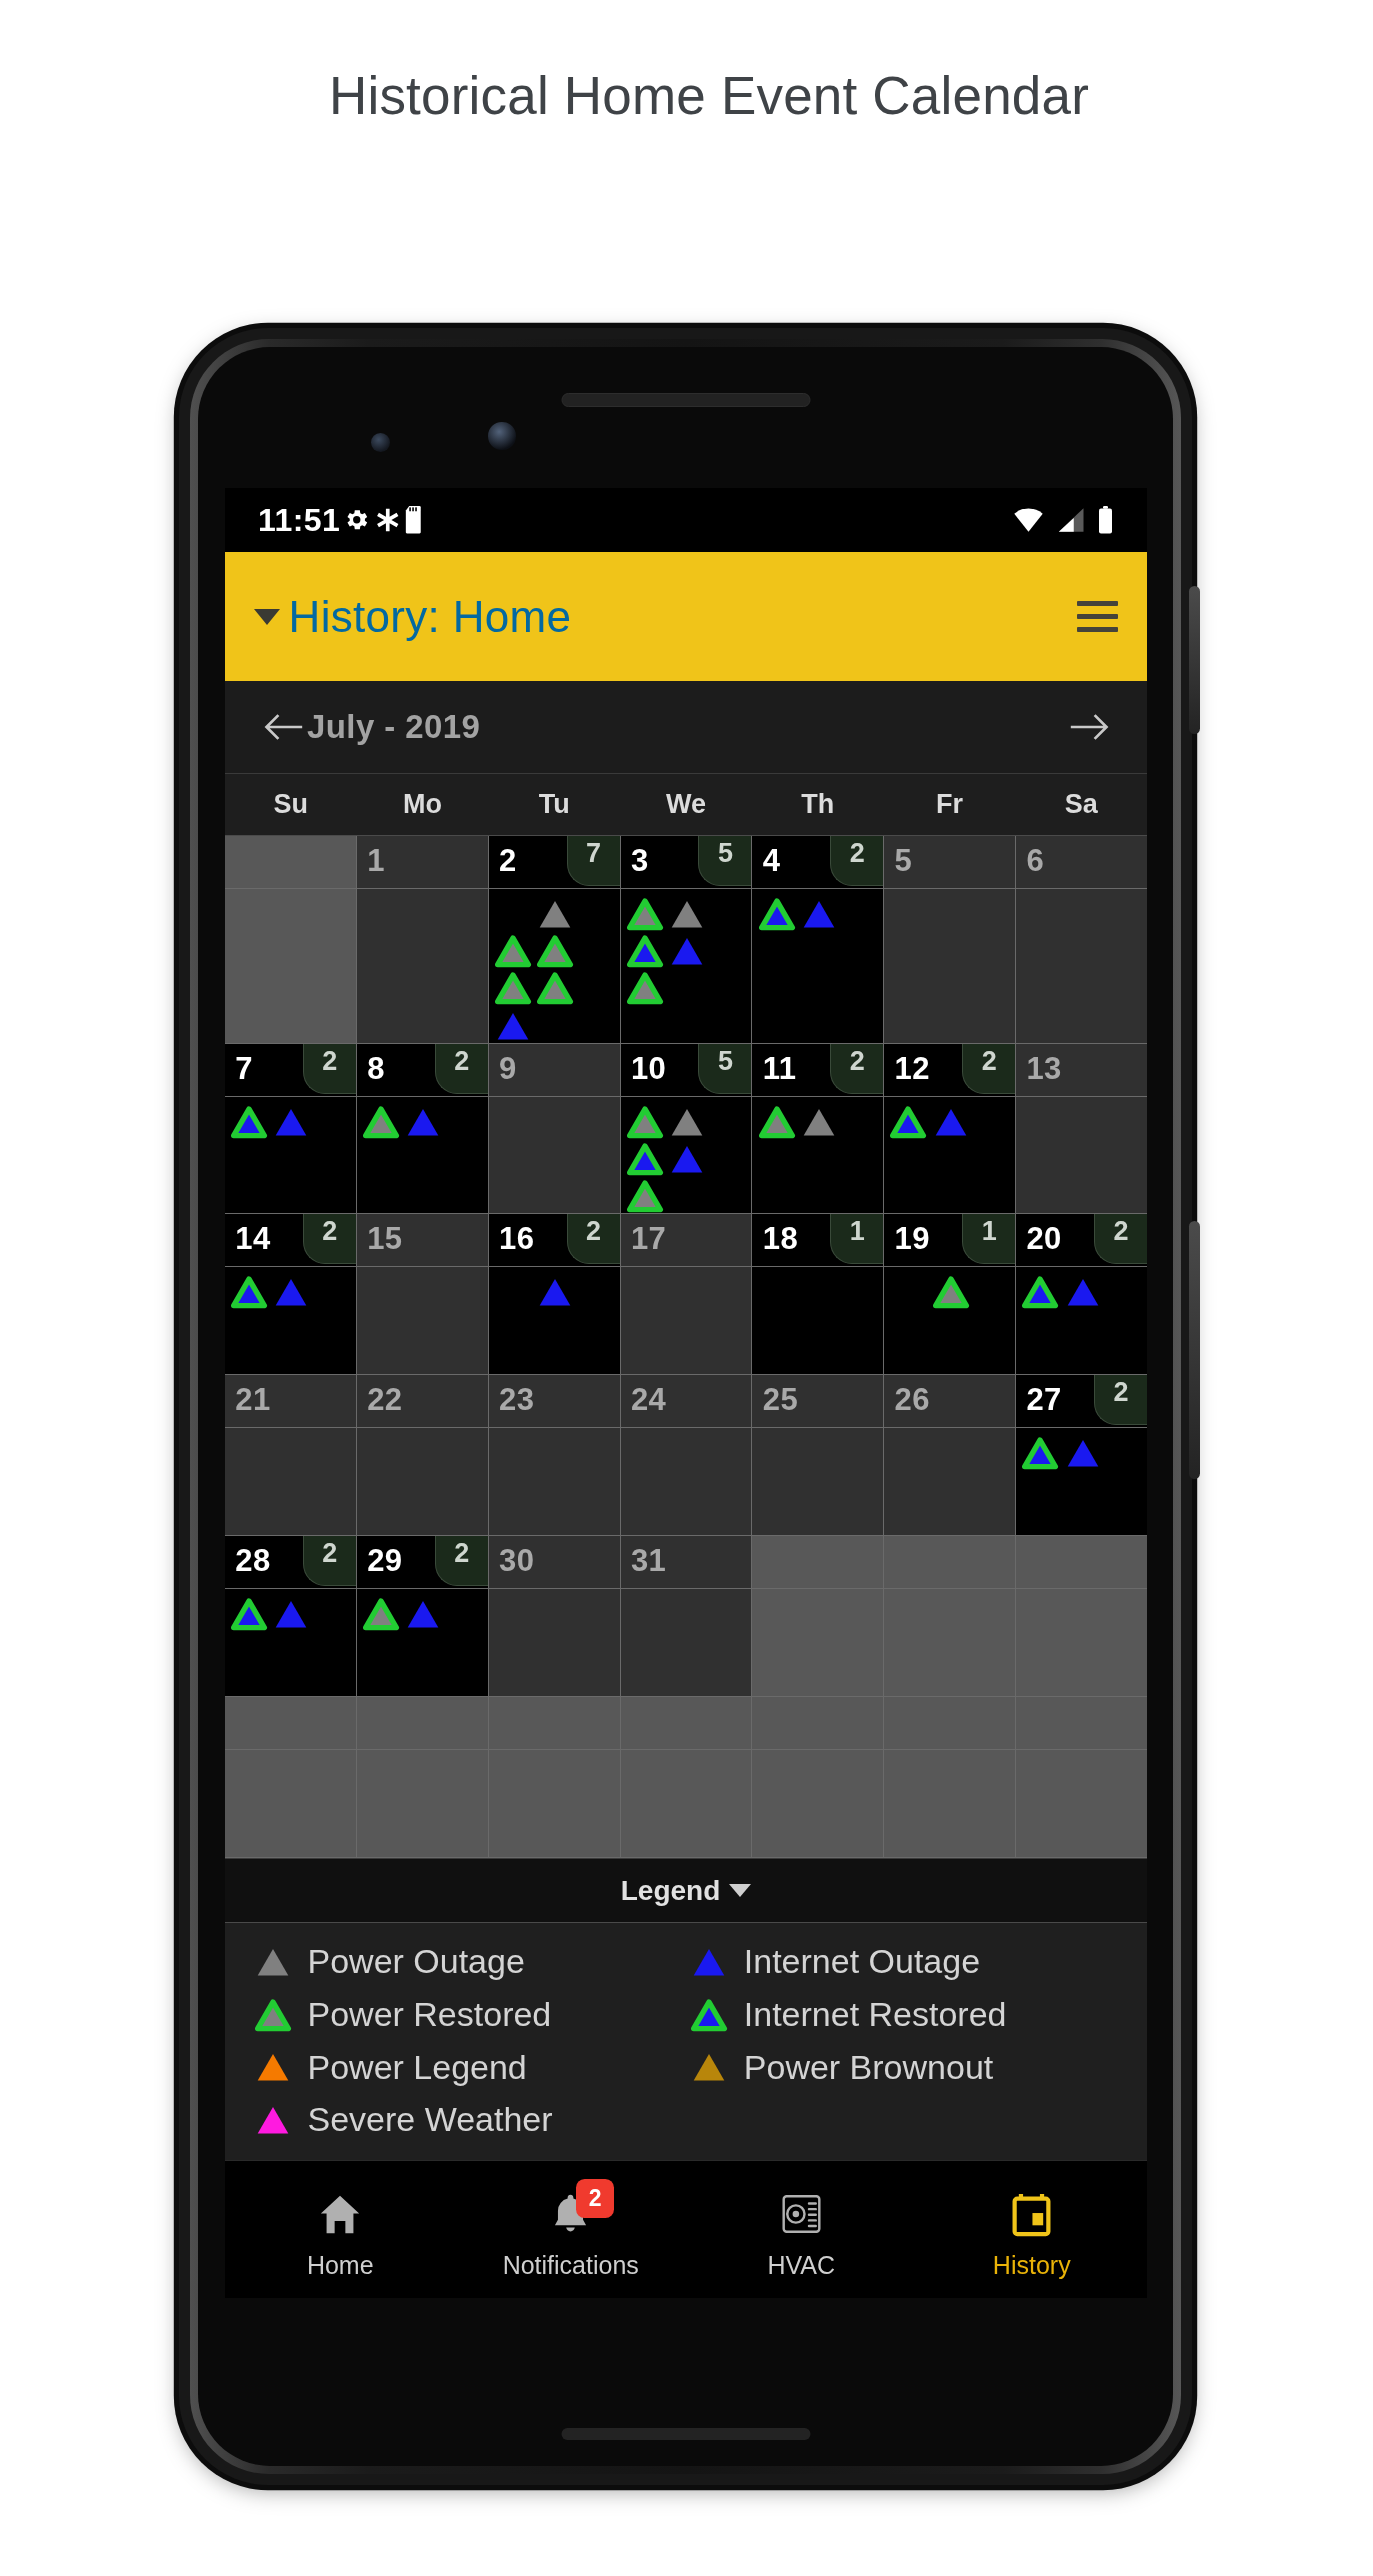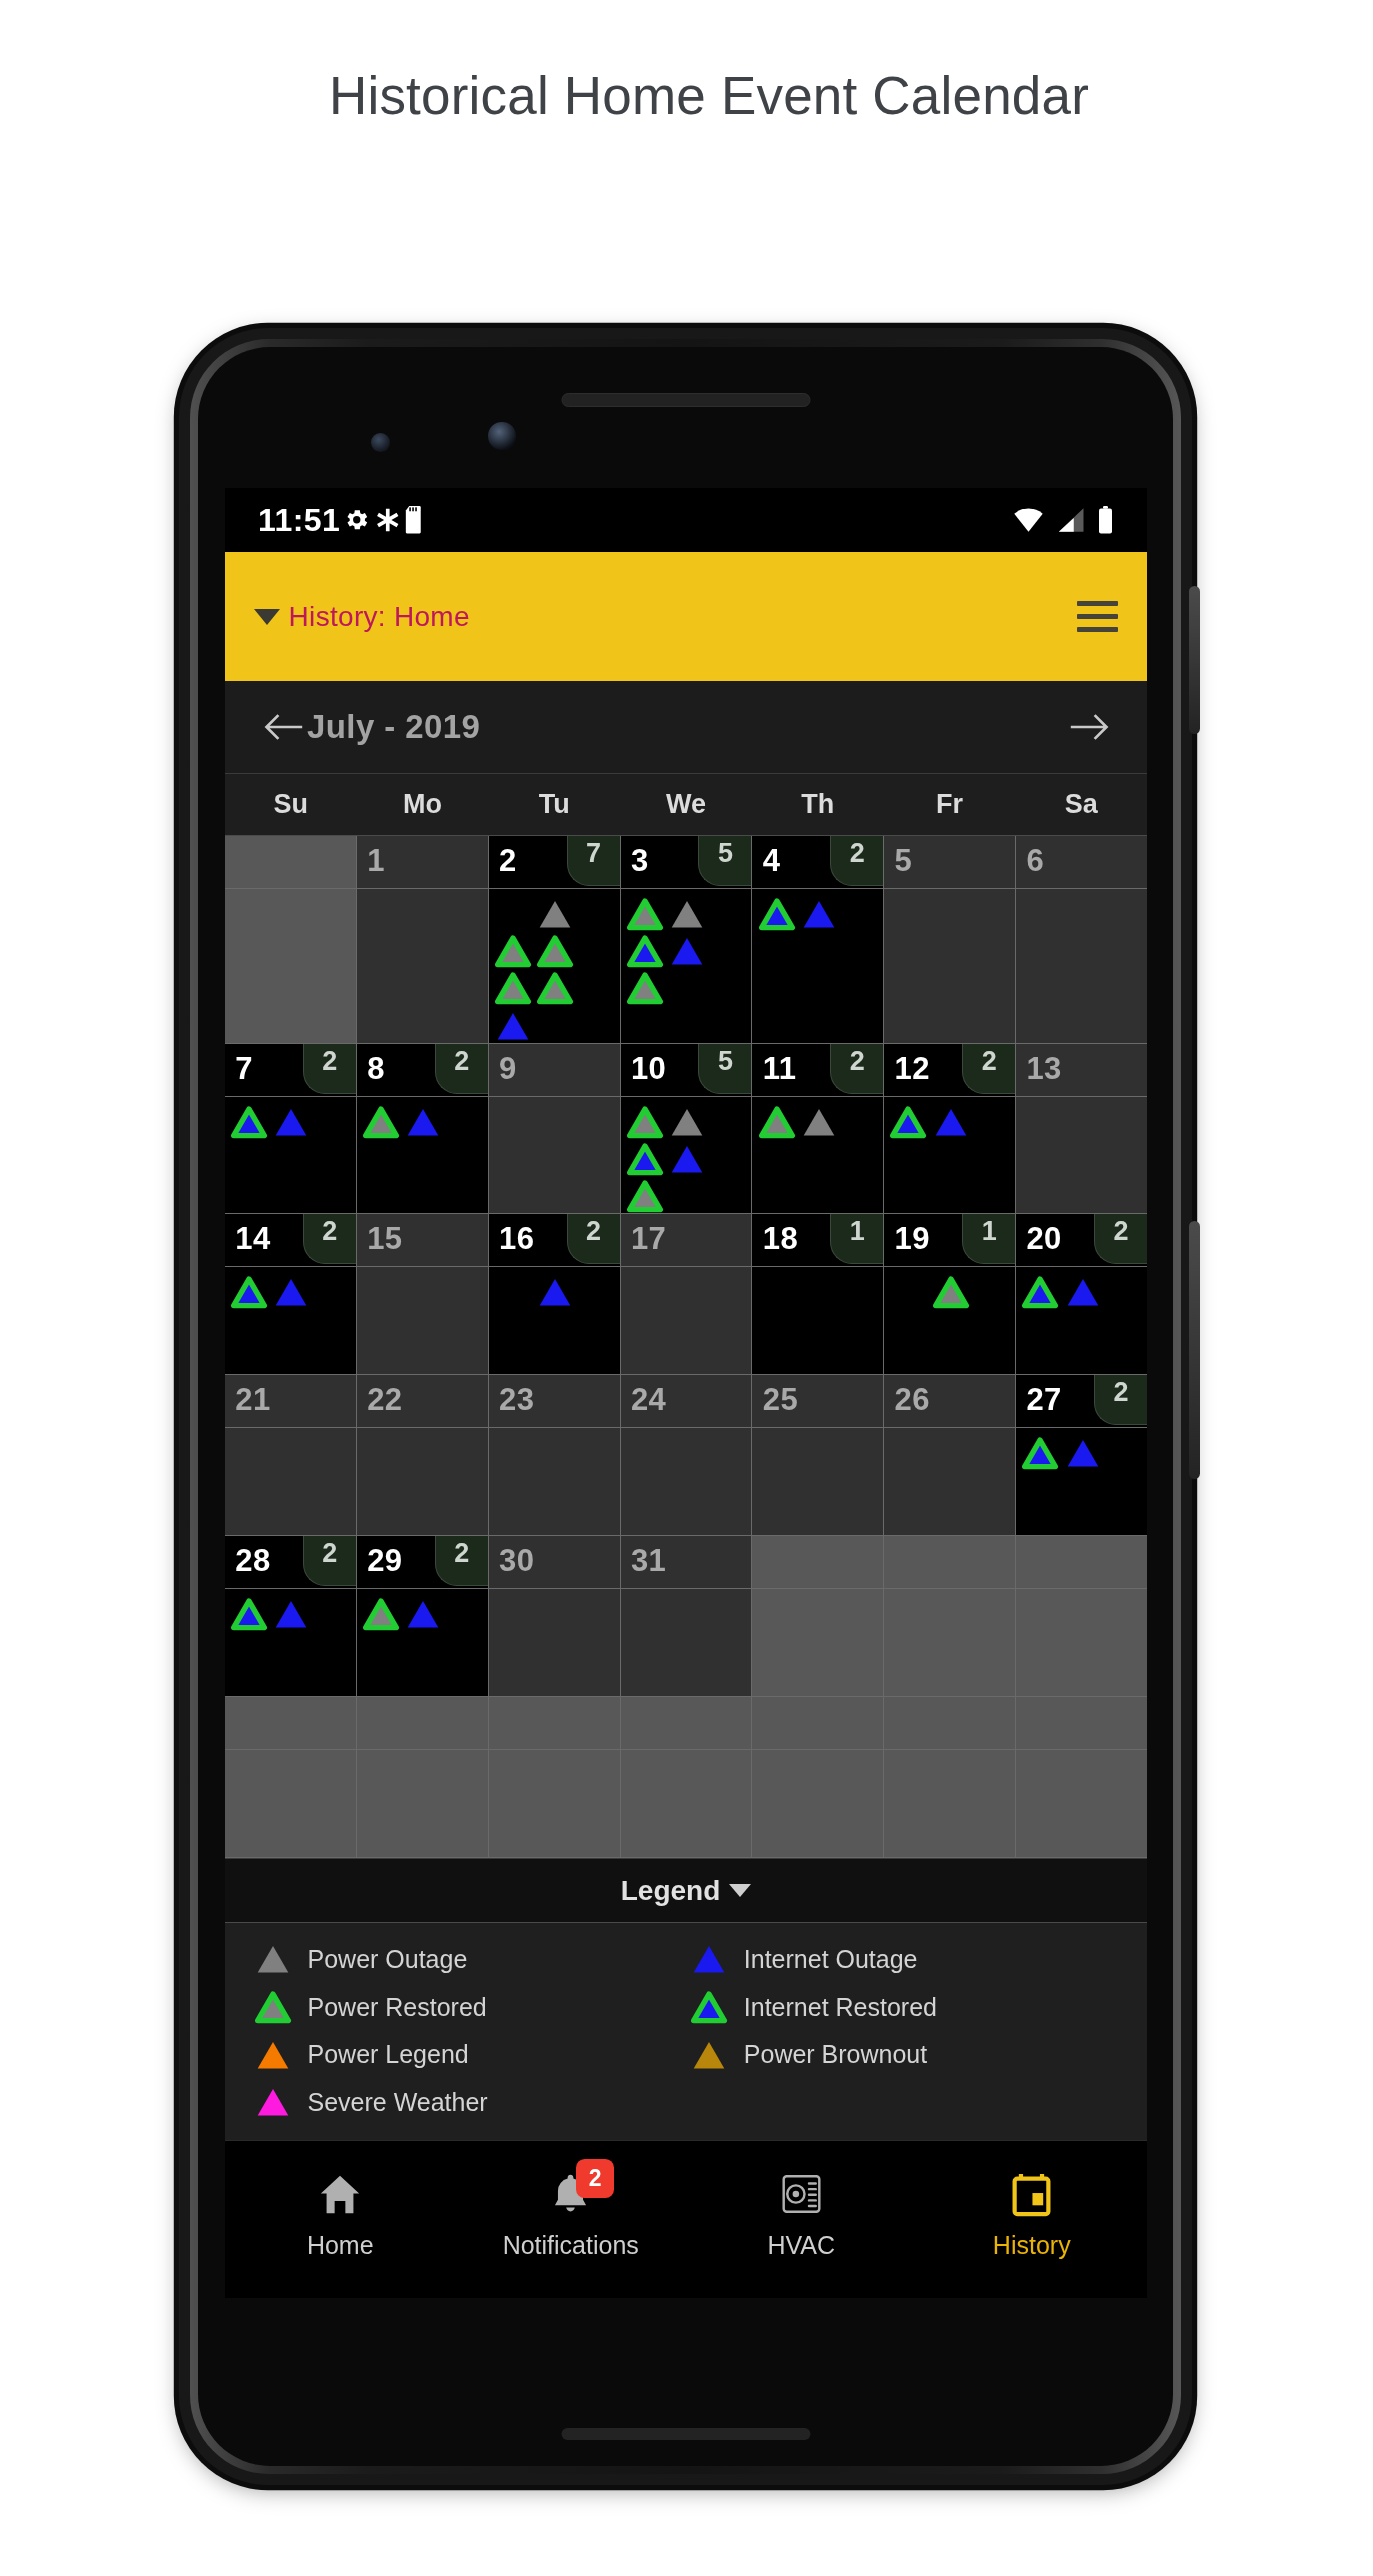--- a/index.html
+++ b/index.html
@@ -94,21 +94,21 @@
 
   
   .appbar {
     height: 129px; background:#f0c419;
     display:flex; align-items:center; padding: 0 29px;
   }
   .appbar-caret {
     width:0;height:0;border-left:13.7px solid transparent;border-right:13.7px solid transparent;
     border-top:16.3px solid #3a3a33; margin-right: 8.6px;
   }
-  .appbar-title { font-size: 28px; color:#be185d; font-weight:400; letter-spacing:0.3px; }
+  .appbar-title { font-size: 44px; color:#0369a1; font-weight:400; letter-spacing:0.3px; }
   .hamburger { margin-left:auto; width:41px; display:flex; flex-direction:column; gap:7.7px; }
   .hamburger span { display:block; height:5.2px; background:#45433a; border-radius:0.9px; }
 
   
   .monthnav {
     height: 93px; background:#1c1c1c;
     display:flex; align-items:center; padding: 0 34px;
     border-bottom: 1.7px solid #3a3a3a;
   }
   .monthnav .arrow { width: 48px; height:48px; display:flex; align-items:center; justify-content:center; }
@@ -170,21 +170,21 @@
   .legend-caret {
     width:0;height:0;border-left:11px solid transparent;border-right:11px solid transparent;
     border-top:13px solid #cfcfcf;
   }
   .legend-body {
     background:#1f1f1f; padding: 19px 29px 20.6px 29px;
     border-top:1.7px solid #4a4a4a;
     display:grid; grid-template-columns: 1fr 1fr; row-gap:13.7px; column-gap:8.6px;
   }
   .legend-item { display:flex; align-items:center; gap:15.5px; }
-  .legend-item .ltext { font-size:25px; color:#d4d4d4; }
+  .legend-item .ltext { font-size:34px; color:#d4d4d4; }
 
   
   .bottomnav {
     background:#000; height:146px; display:flex; align-items:center;
     border-top:1.7px solid #2a2a2a;
   }
   .navitem { flex:1; display:flex; flex-direction:column; align-items:center; gap:10.3px; position:relative; }
   .navitem .nlabel { font-size:25px; color:#cfcfcf; }
   .navitem.active .nlabel { color:#eab308; }
   .navicon { position:relative; width:55px; height:53px; display:flex; align-items:center; justify-content:center; }

